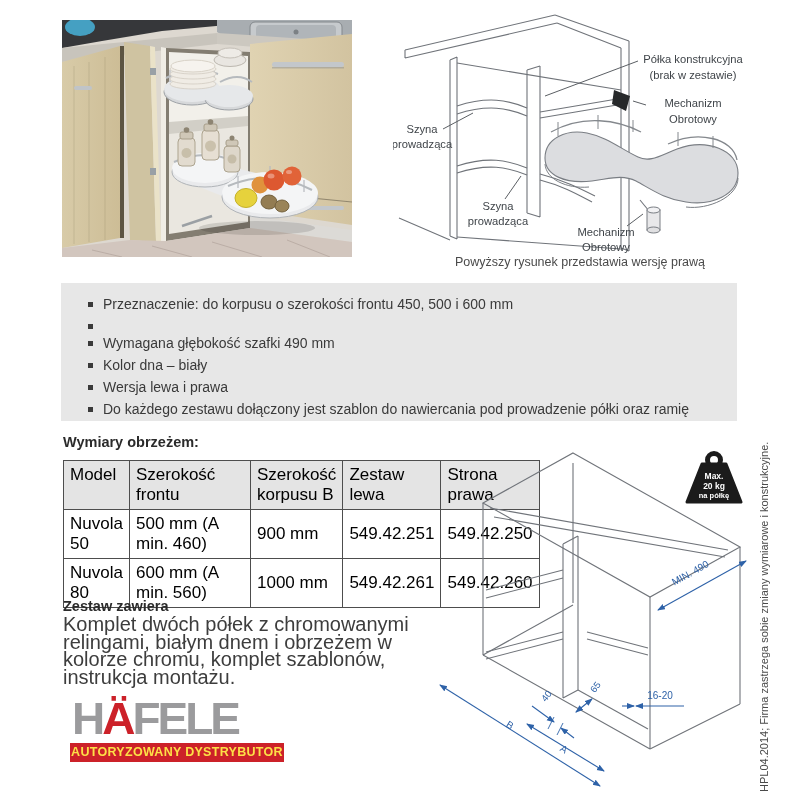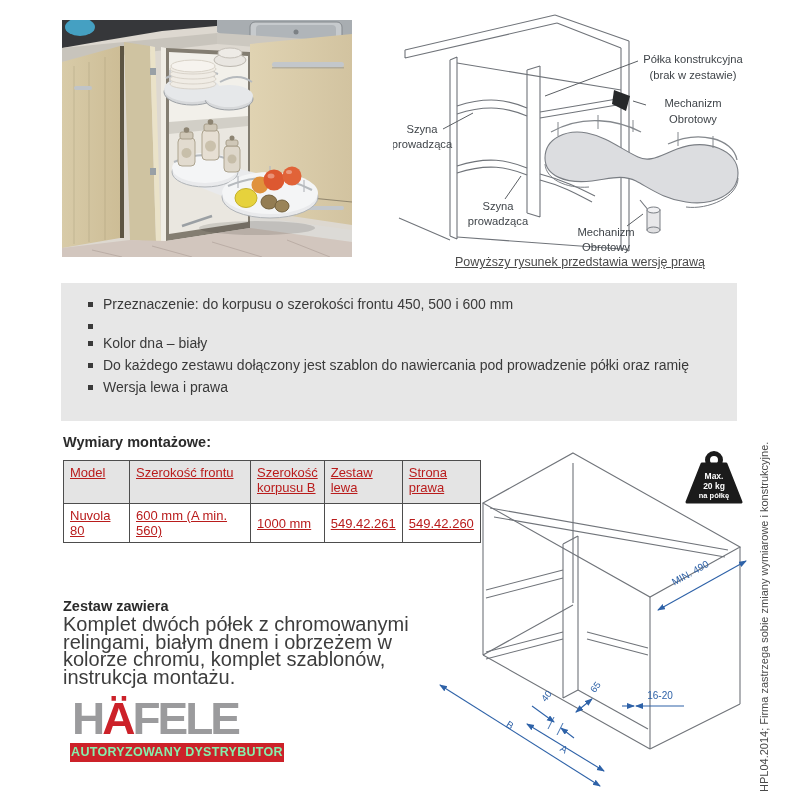--- a/index.html
+++ b/index.html
@@ -16,37 +16,37 @@
   }
   .features-box ul { list-style:none; margin:0; padding:0; }
   .features-box li { display:flex; align-items:flex-start; margin:0 0 7px 0;
     font-size:14px; line-height:15px; color:#3a3a3a; }
   .bullet-sq { flex:0 0 auto; width:5px; height:5px; background:#3a3a3a; margin:5px 10px 0 0; }
 
   
   .sec-heading { font-weight:700; font-size:14.5px; color:#2b2b2b; }
 
   
-  .dims-table { border-collapse:collapse; font-size:13px; color:#b91c1c;text-decoration:underline; }
+  .dims-table { border-collapse:collapse; font-size:17px; color:#000000; }
   .dims-table th, .dims-table td { border:1px solid #4d4d4d; padding:4px 6px; text-align:left; }
   .dims-table th { background:#e4e4e4; font-weight:400; vertical-align:top; height:34px; }
   .dims-table td { height:19px; background:#ffffff; }
 
   
   .contents-text { font-size:20px; line-height:17.5px; color:#3d3d3d; }
 
   
   .logo-letters { font-weight:700; font-size:46px; line-height:40px;
     letter-spacing:-3px; color:#9b9b9d; transform:scaleY(.95); transform-origin:0 0; }
   .logo-letters .red { color:#cc2129; }
-  .logo-banner { background:#cc2129; color:#86efac; width:214px; height:19px;
+  .logo-banner { background:#cc2129; color:#fde047; width:214px; height:19px;
     font-size:12.5px; font-weight:700; text-align:center; line-height:19px; letter-spacing:.3px; }
 
   .top-caption { left:420px; top:255px; width:320px; text-align:center;
-    font-size:12.5px; color:#4a4a4a;text-decoration:underline; }
+    font-size:12.5px; color:#4a4a4a; }
 
   .footnote { left:758px; top:792px; width:350px; white-space:nowrap;
     font-size:11px; color:#4a4a4a; transform:rotate(-90deg); transform-origin:0 0; }
 
   svg text { font-family:"Liberation Sans", sans-serif; }
 </style>
 </head>
 <body>
 
 <div id="page">
@@ -201,53 +201,64 @@
     <ul>
       <li>
           <span class="bullet-sq"></span>
           <span>Przeznaczenie: do korpusu o szerokości frontu 450, 500 i 600 mm</span>
         </li>
       <li>
           <span class="bullet-sq"></span>
         </li>
       <li>
           <span class="bullet-sq"></span>
+          <span>Wymagana głębokość szafki 490 mm</span>
+        </li>
+      <li>
+          <span class="bullet-sq"></span>
           <span>Kolor dna – biały</span>
         </li>
       <li>
           <span class="bullet-sq"></span>
+          <span>Wersja lewa i prawa</span>
+        </li>
+      <li>
+          <span class="bullet-sq"></span>
           <span>Do każdego zestawu dołączony jest szablon do nawiercania pod prowadzenie półki oraz  ramię</span>
-        </li>
-      <li>
-          <span class="bullet-sq"></span>
-          <span>Wersja lewa i prawa</span>
         </li>
     </ul>
   </div>
 
-  <div class="abs sec-heading" style="left:63px; top:434px;">Wymiary montażowe:</div>
+  <div class="abs sec-heading" style="left:63px; top:434px;">Wymiary obrzeżem:</div>
 
   <table class="abs dims-table" style="left:63px; top:460px;">
     <colgroup>
         <col style="width:66px">
         <col style="width:121px">
         <col style="width:71px">
         <col style="width:72px">
         <col style="width:68px">
       </colgroup>
     <thead>
       <tr>
         <th>Model</th>
         <th>Szerokość frontu</th>
         <th>Szerokość korpusu B</th>
         <th>Zestaw lewa</th>
         <th>Strona prawa</th>
       </tr>
     </thead>
     <tbody>
+      <tr>
+        <td>Nuvola 50</td>
+        <td>500 mm (A min. 460)</td>
+        <td>900 mm</td>
+        <td>549.42.251</td>
+        <td>549.42.250</td>
+      </tr>
       <tr>
         <td>Nuvola 80</td>
         <td>600 mm (A min. 560)</td>
         <td>1000 mm</td>
         <td>549.42.261</td>
         <td>549.42.260</td>
       </tr>
     </tbody>
   </table>
 

